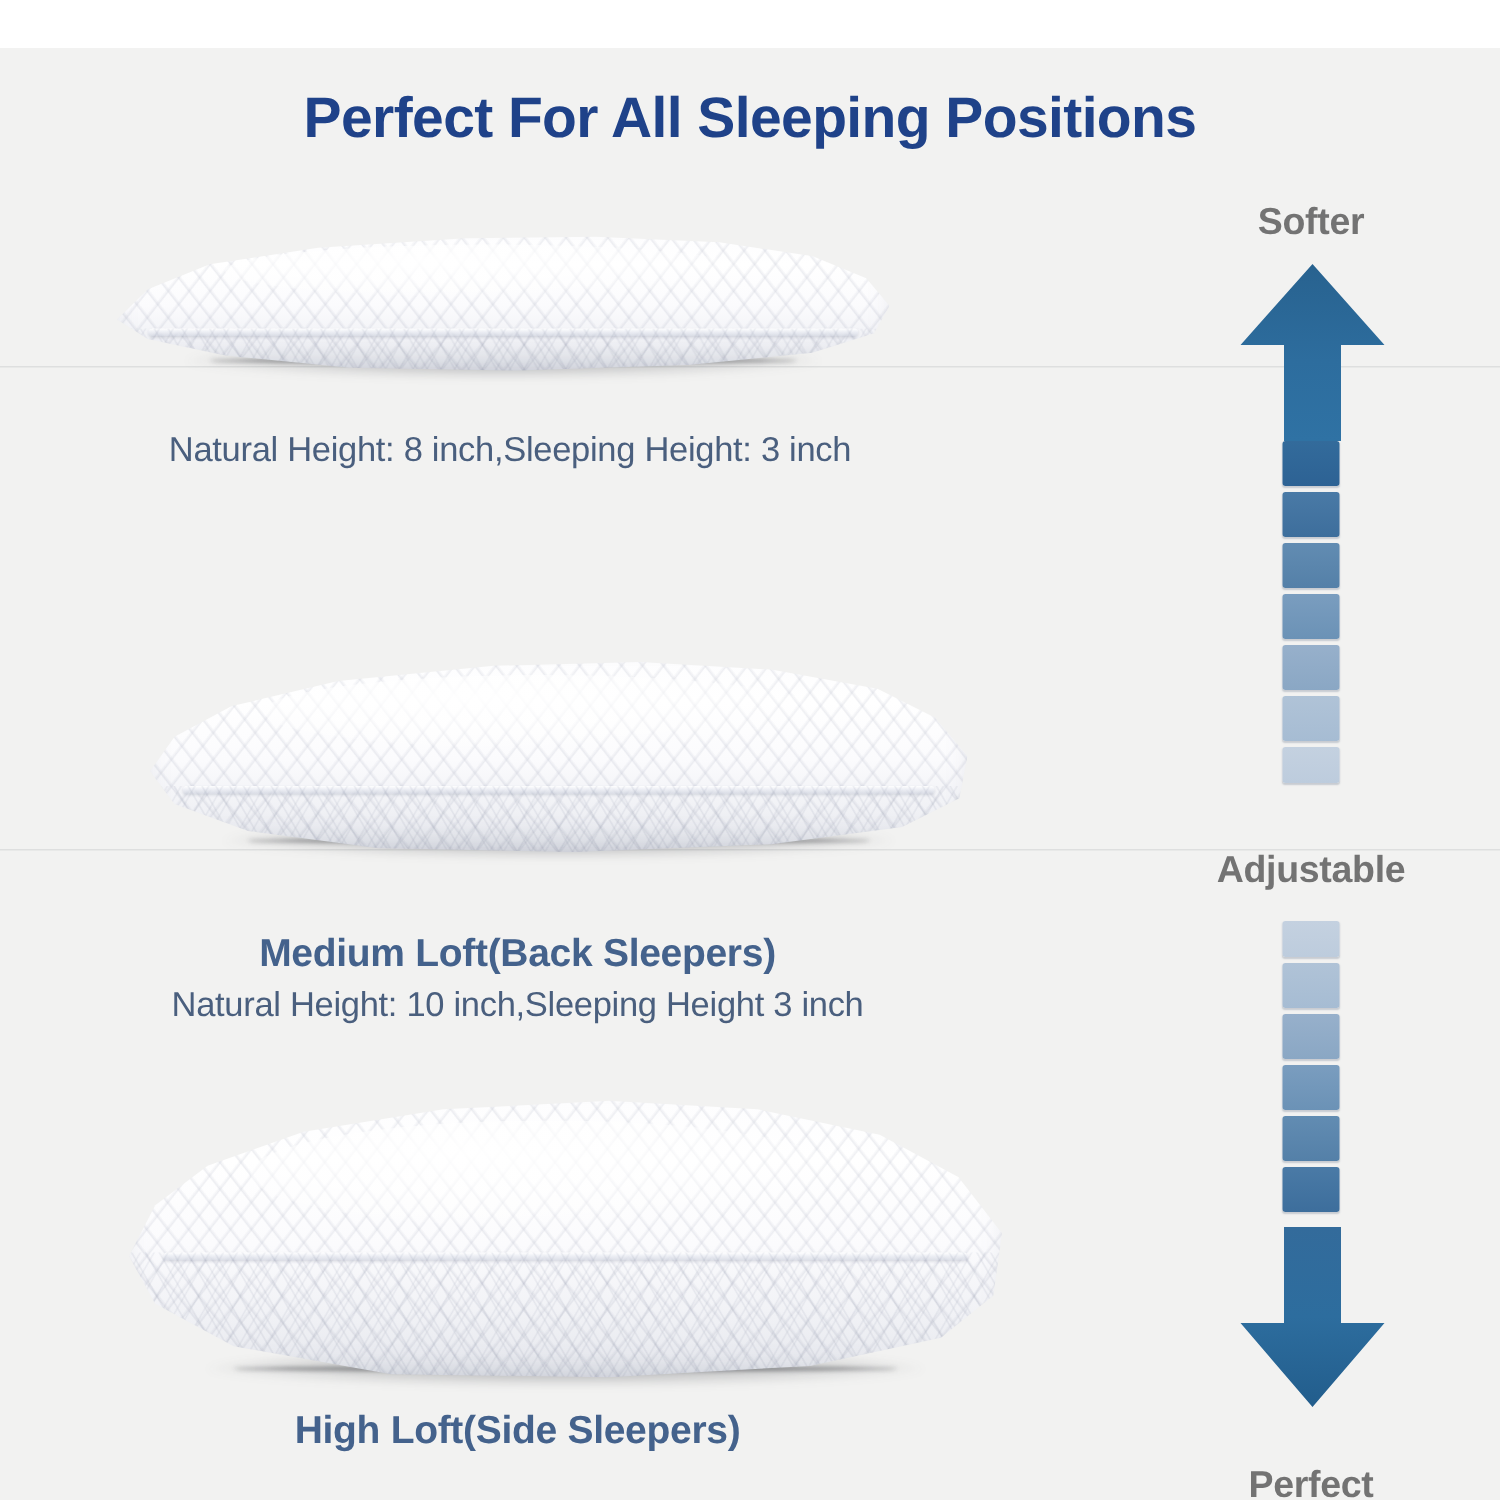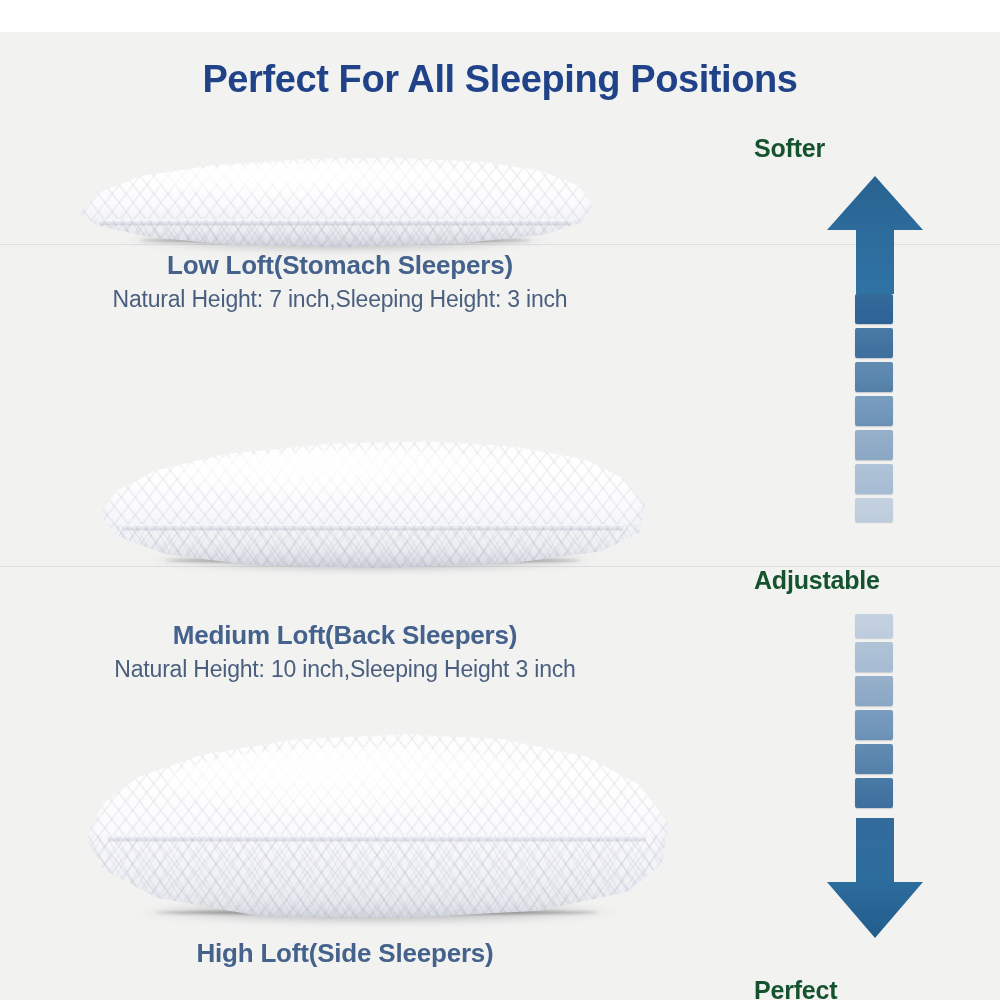--- a/index.html
+++ b/index.html
@@ -181,23 +181,24 @@
     font-weight: normal;
     color: #4a5f7e;
     white-space: nowrap;
     letter-spacing: -0.2px;
   }
 
   
   .scale-label {
     position: absolute;
     width: 240px;
+    text-align: center;
     font-size: 25px;
     font-weight: bold;
-    color: #14532d;
+    color: #737373;
     white-space: nowrap;
     letter-spacing: -0.2px;
   }
   .scale-blocks {
     position: absolute;
     display: flex;
     flex-direction: column;
   }
   .scale-block {
     width: 38px;
@@ -222,22 +223,21 @@
       <div class="shadow-line"></div>
       <div class="pillow" style="clip-path: polygon(0% 62%, 4% 40%, 12% 22%, 26% 10%, 45% 3%, 62% 2%, 78% 6%, 90% 16%, 97% 32%, 100% 52%, 98% 72%, 90% 86%, 74% 95%, 52% 99%, 30% 97%, 14% 88%, 4% 76%);">
         <div class="quilt"></div>
         <div class="gusset" style="top:68%;"></div>
         <div class="quilt-fine" style="top:68%; height:32%;"></div>
         <div class="sheen"></div>
       </div>
     </div>
   </div>
 
-  <div class="cap-head" style="left:0; top:218px; width:680px;">Low Loft(Stomach Sleepers)</div>
-  <div class="cap-sub" style="left:0; top:254px; width:680px;">Natural Height: 7 inch,Sleeping Height: 3 inch</div>
+  <div class="cap-sub" style="left:0; top:254px; width:680px;">Natural Height: 8 inch,Sleeping Height: 3 inch</div>
 
   <div class="pillow-group" style="left:100px; top:408px; width:545px; height:128px;">
     <div class="pillow-stage">
       <div class="shadow"></div>
       <div class="shadow-line"></div>
       <div class="pillow" style="clip-path: polygon(0% 58%, 3% 40%, 10% 24%, 23% 11%, 42% 3%, 60% 1%, 76% 5%, 89% 15%, 96% 30%, 100% 50%, 99% 72%, 92% 87%, 76% 96%, 52% 100%, 28% 98%, 12% 89%, 3% 75%);">
         <div class="quilt"></div>
         <div class="gusset" style="top:66%;"></div>
         <div class="quilt-fine" style="top:66%; height:34%;"></div>
         <div class="sheen"></div>

